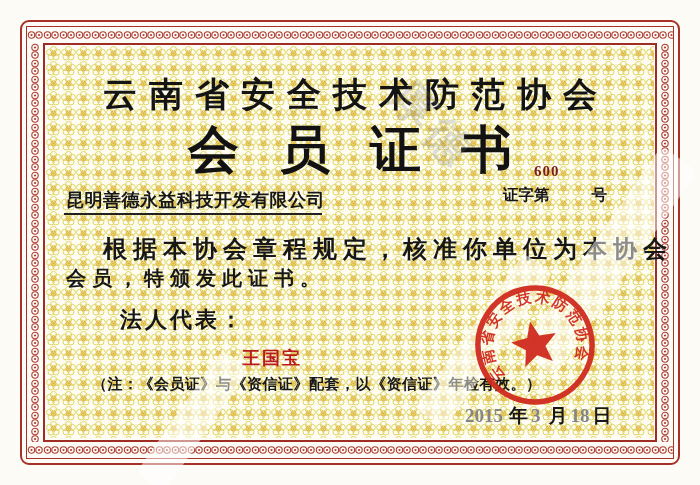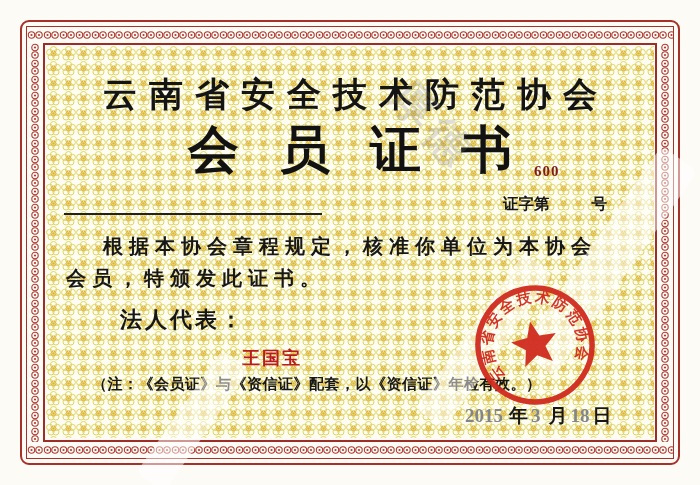--- a/index.html
+++ b/index.html
@@ -14,25 +14,25 @@
   .interior{left:46px;top:46px;width:608px;height:392px;background:#fffdf3;}
   .flower-bg{position:absolute;inset:0;width:100%;height:100%;}
   
   .title{left:0;right:0;top:26px;text-align:center;font-size:34px;font-weight:900;
          letter-spacing:12px;text-indent:12px;color:#141414;}
   .heading{left:0;right:0;top:70px;text-align:center;font-size:51px;font-weight:900;
            letter-spacing:40px;text-indent:40px;color:#121212;}
   .heading-note{left:0;right:0;top:122px;text-align:center;font-size:15px;font-weight:bold;letter-spacing:2px;}
   .cert-600{left:488px;top:117px;width:64px;text-align:left;font-size:15px;
             color:#7f1d1d;letter-spacing:1px;font-weight:bold;}
-  .cert-row{left:457px;top:148px;font-size:15.5px;font-weight:bold;display:flex;}
+  .cert-row{left:457px;top:139px;font-size:15.5px;font-weight:bold;display:flex;}
   .cert-gap{display:inline-block;width:42px;}
   .member{left:20px;top:142px;font-size:18px;font-weight:bold;letter-spacing:.5px;}
   .member-line{left:18px;top:167px;width:258px;height:2px;background:#23211e;}
-  .body-l1{left:57px;top:187px;font-size:20px;font-weight:bold;letter-spacing:6px;white-space:nowrap;}
+  .body-l1{left:57px;top:187px;font-size:24px;font-weight:bold;letter-spacing:6px;white-space:nowrap;}
   .body-l2{left:20px;top:219px;font-size:20px;font-weight:bold;letter-spacing:6px;white-space:nowrap;}
   .rep-label{left:74px;top:259px;font-size:22px;font-weight:bold;letter-spacing:3px;}
   .rep-name{left:196px;top:257px;font-size:18px;font-weight:bold;letter-spacing:2px;color:#b91c1c;margin-top:43px;}
   .note{left:10px;top:329px;font-size:15px;font-weight:bold;letter-spacing:.5px;white-space:nowrap;padding-left:36px;}
   .date-row{left:419px;top:357px;font-size:19px;font-weight:bold;display:flex;align-items:baseline;z-index:4;}
   .num{color:#82858a;}
   .date-row span{margin-right:3px;}
   .date-row .g8{margin-right:8px;} .date-row .g6{margin-right:6px;}
   
   .seal{left:424px;top:234px;width:130px;height:130px;transform:rotate(-12deg);opacity:.95;z-index:3;}
@@ -123,20 +123,21 @@
     <div class="abs title">云南省安全技术防范协会</div>
     <div class="abs heading">会员证书</div>
 
     <div class="abs cert-600">600</div>
     <div class="abs cert-row">
       <span>证字第</span>
       <span class="cert-gap"></span>
       <span>号</span>
     </div>
 
+    <div class="abs member">昆明善德永益科技开发有限公司</div>
     <div class="abs member-line"></div>
 
     <div class="abs body-l1">根据本协会章程规定，核准你单位为本协会</div>
     <div class="abs body-l2">会员，特颁发此证书。</div>
 
     <div class="abs rep-label">法人代表：</div>
     <div class="abs rep-name">王国宝</div>
 
     <div class="abs note">（注：《会员证》与《资信证》配套，以《资信证》年检有效。）</div>
 

